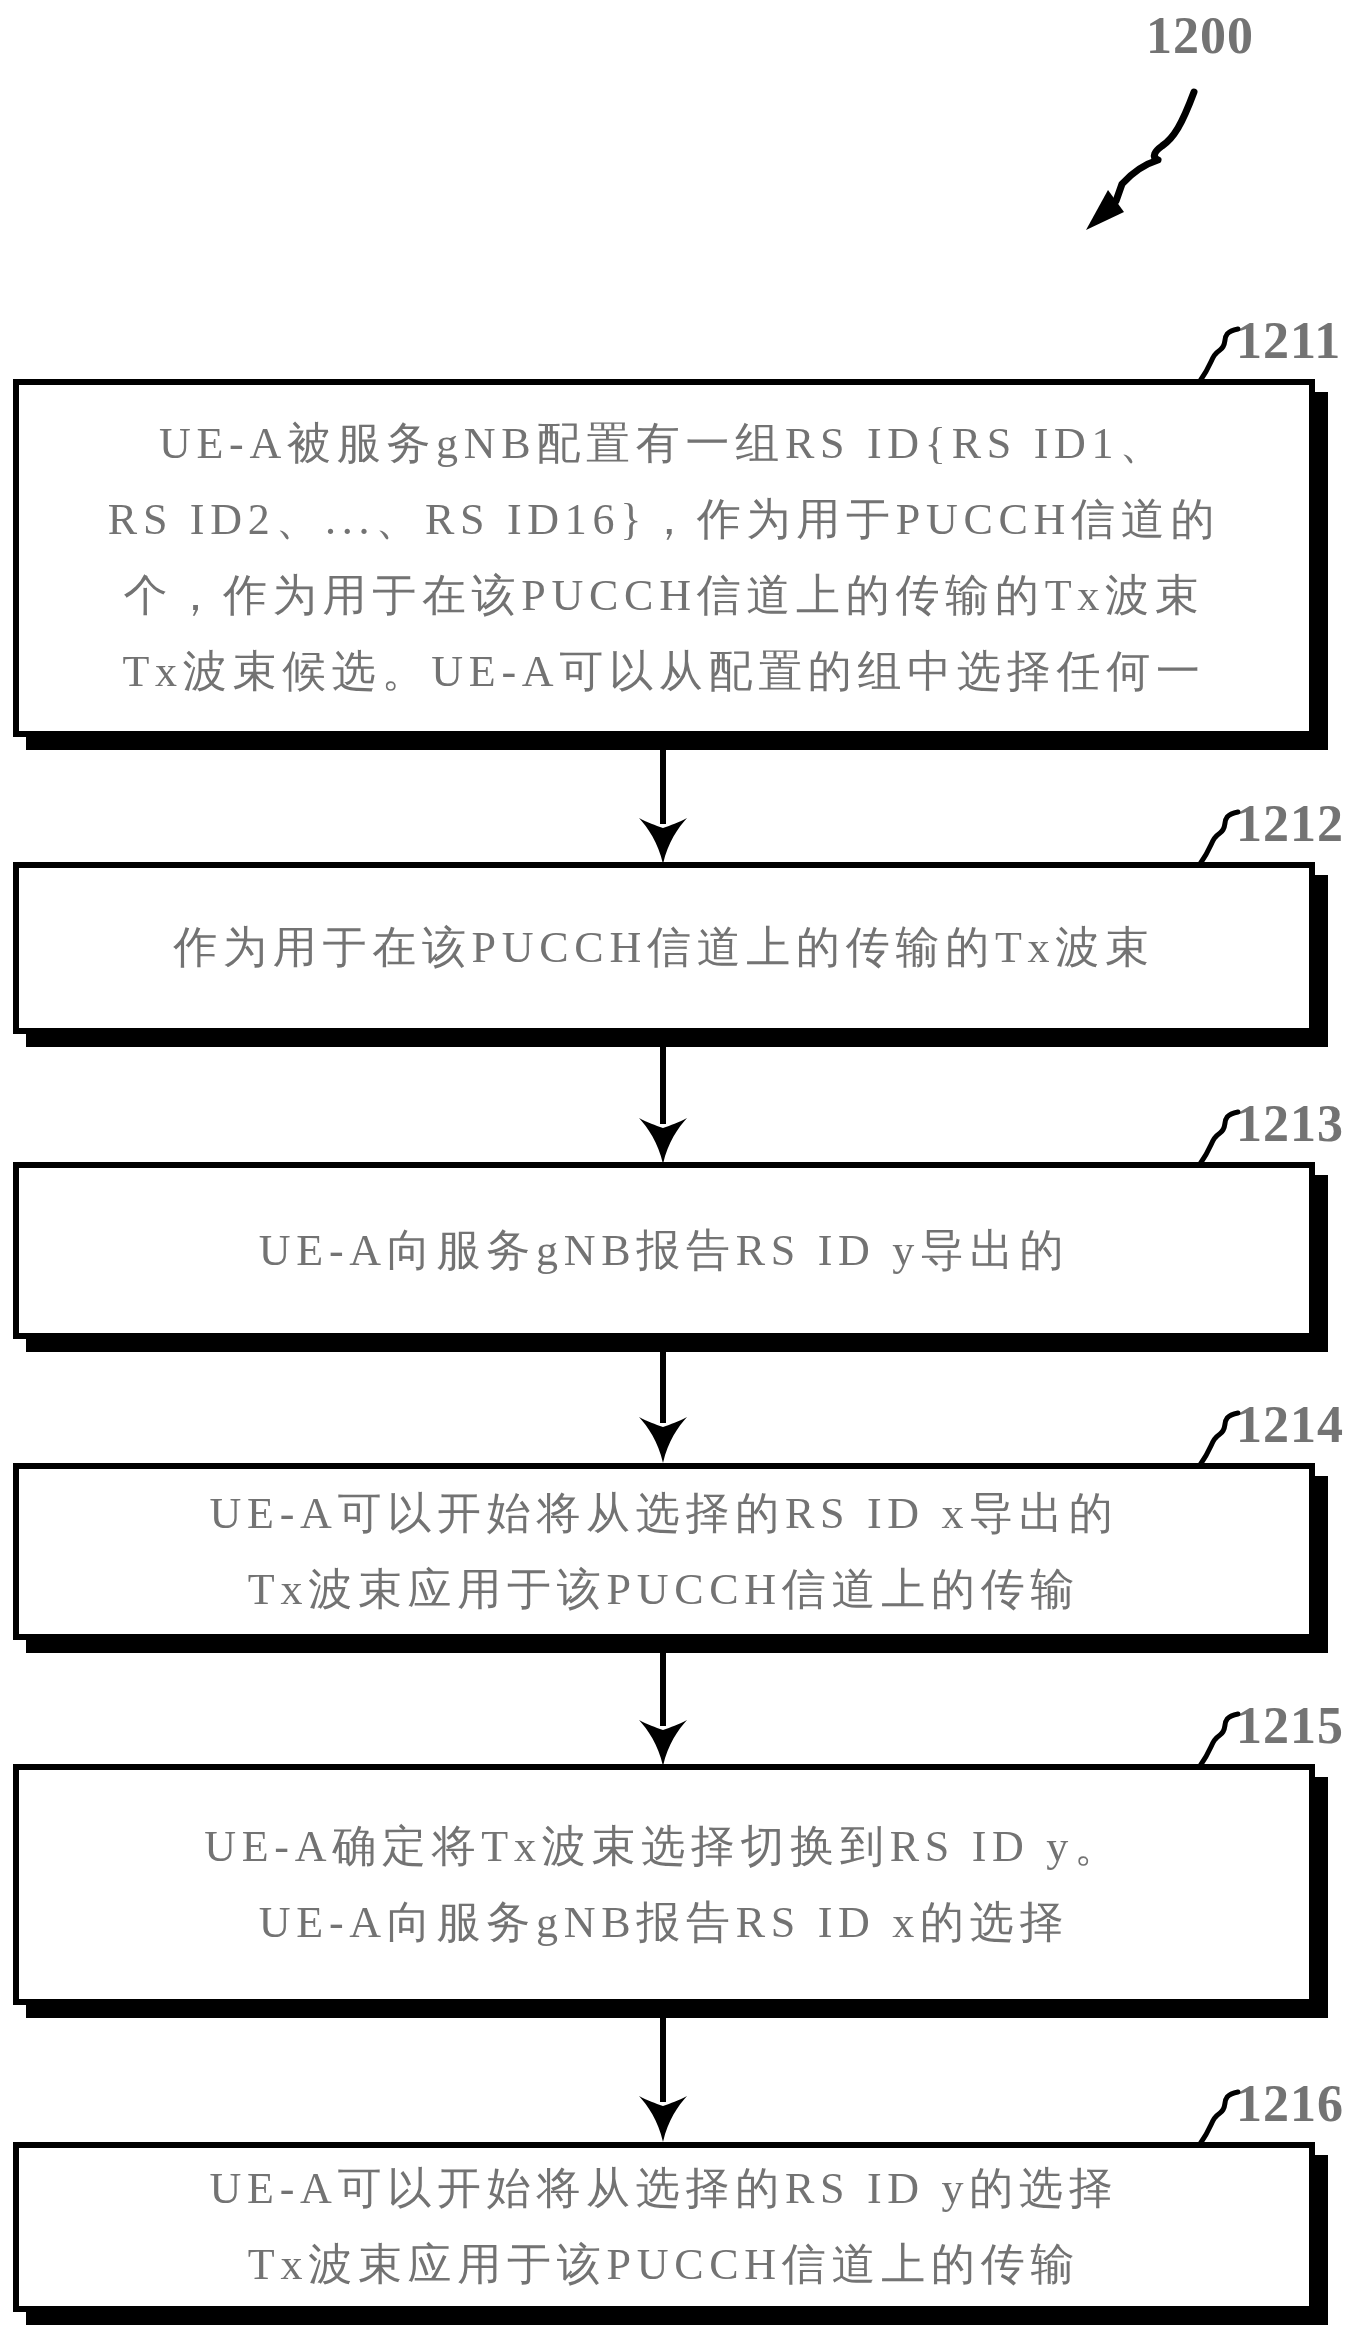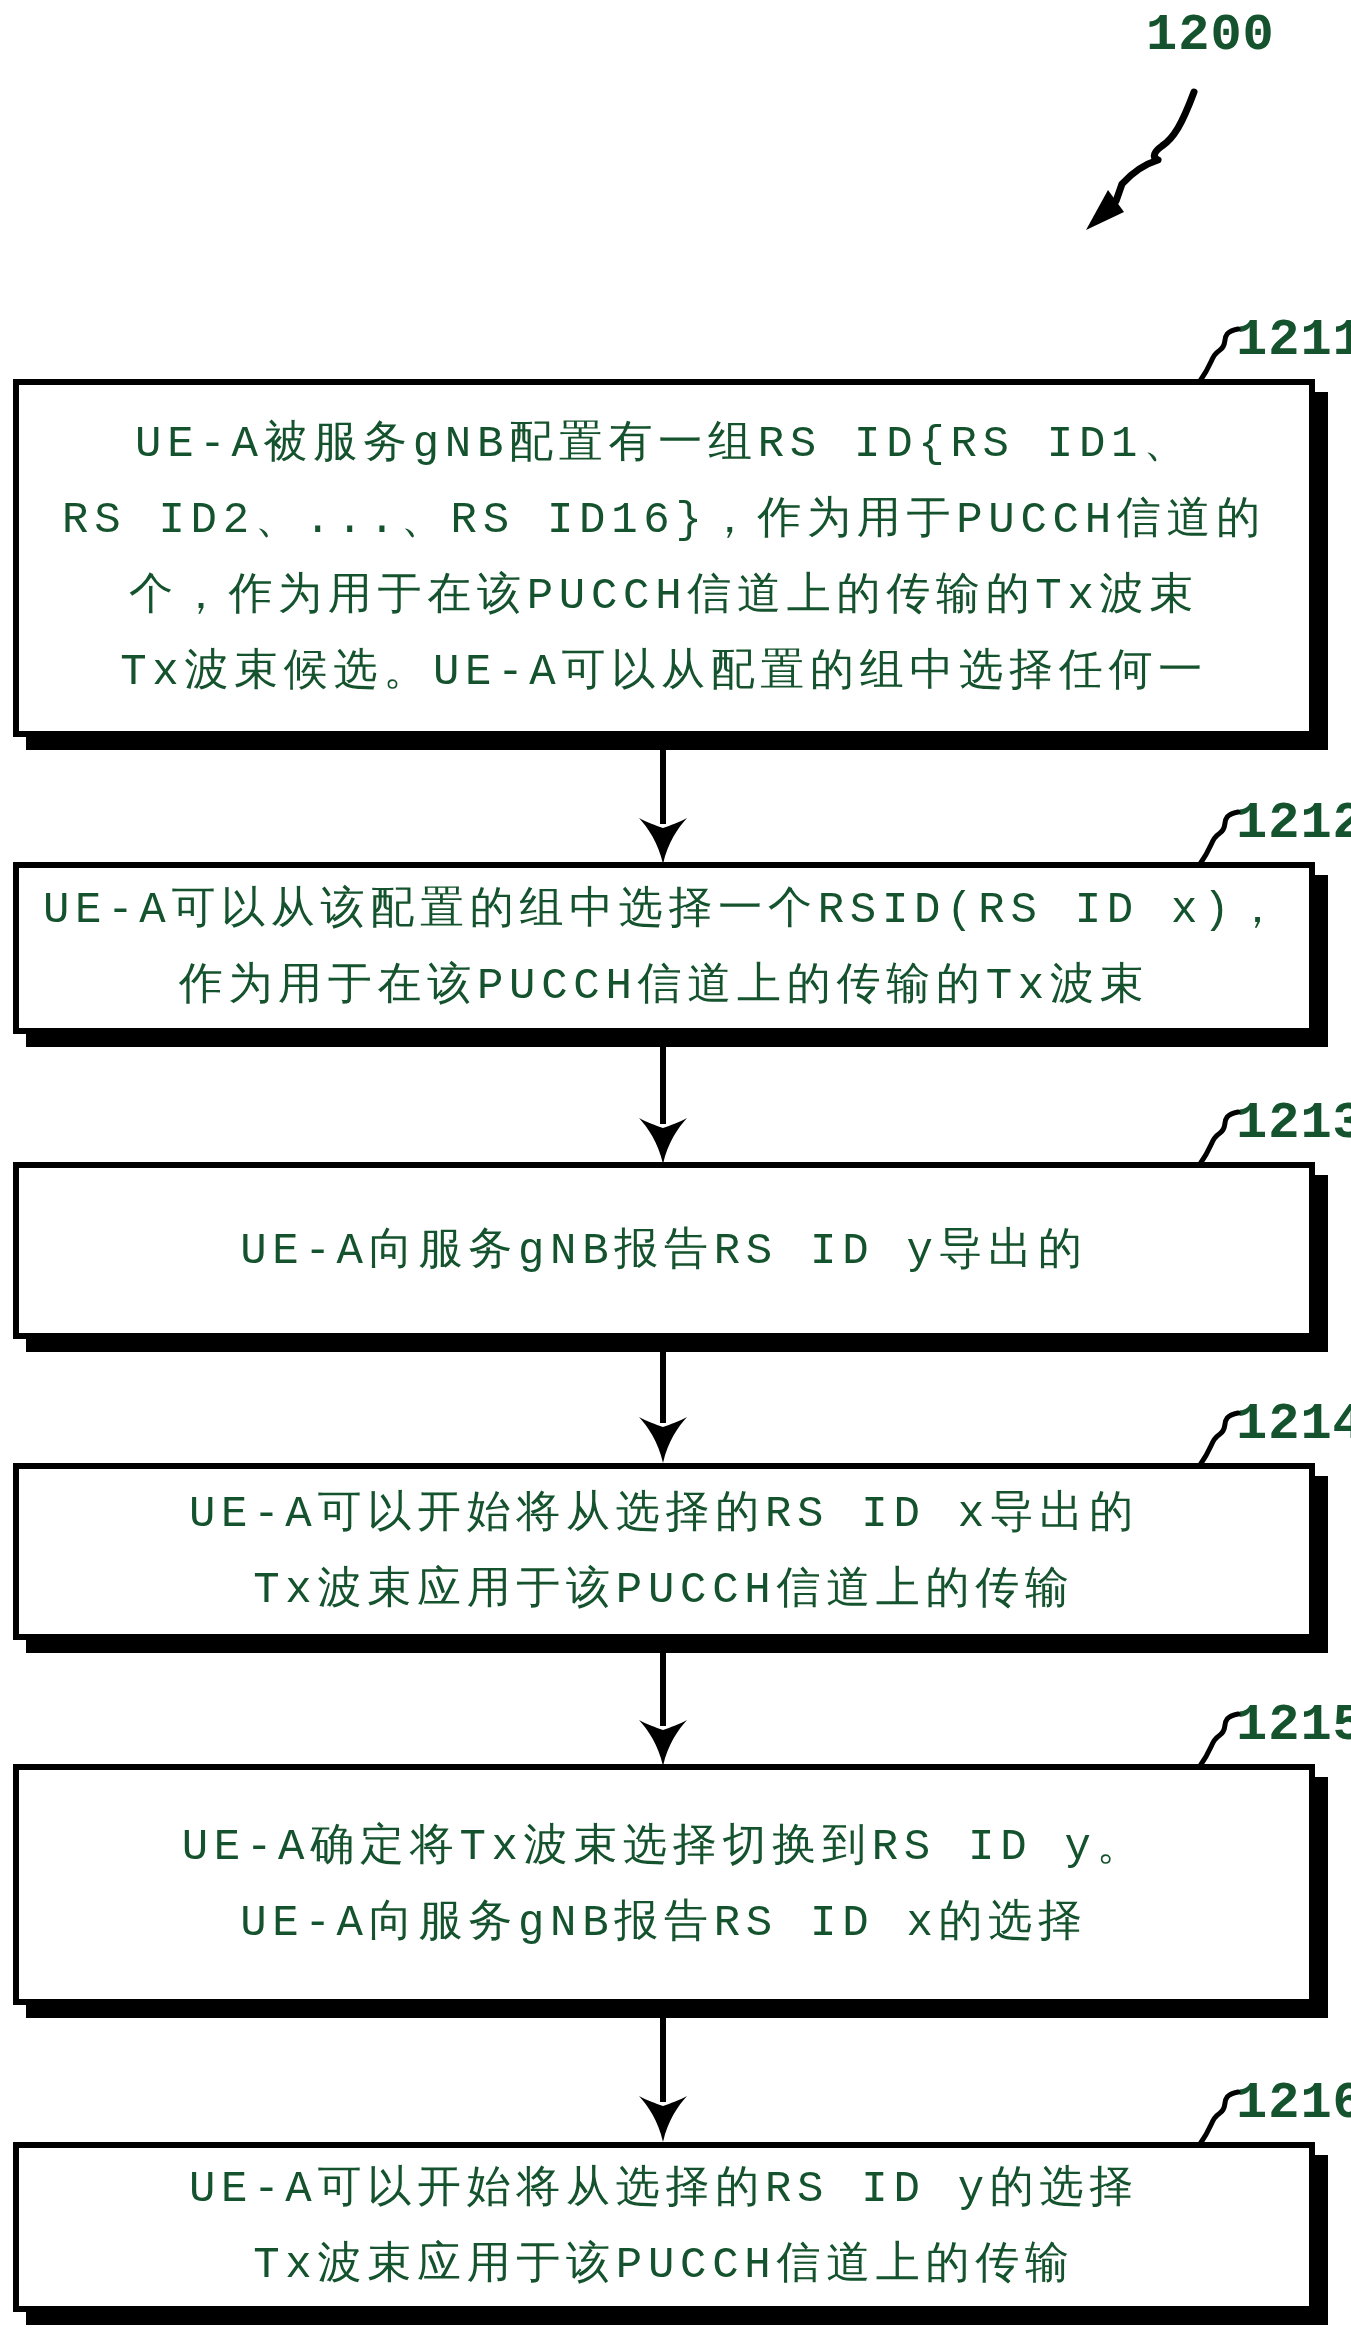--- a/index.html
+++ b/index.html
@@ -1,22 +1,22 @@
 <!DOCTYPE html>
 <html><head>
 <meta charset="utf-8">
 <style>
   html, body { margin: 0; padding: 0; background: #ffffff; }
   .page {
     position: relative;
     width: 1351px;
     height: 2338px;
     background: #ffffff;
-    color: #14532d;
-    font-family: Liberation Mono, monospace;
+    color: #737373;
+    font-family: Liberation Serif, serif;
     overflow: hidden;
   }
   .fig-num {
     position: absolute;
     left: 1146px;
     top: 6px;
     font-size: 52px;
     font-weight: 700;
     letter-spacing: 1px;
   }
@@ -76,21 +76,20 @@
   <svg class="flow-arrow" style="left:639px; top:740px" viewBox="0 0 48 124">
     <path d="M24,0 L24,84" stroke="#000" stroke-width="6" fill="none"></path>
     <path d="M24,124 C19,102 9,88 0,78 C9,83 16,85 24,88 C32,85 39,83 48,78 C39,88 29,102 24,124 Z" fill="#000"></path>
   </svg>
 
   <div class="ref-num" style="top:794px">1212</div>
   <svg class="squig" style="left:1192px; top:806px" viewBox="0 0 54 60">
     <path d="M46,6 C26,10 38,20 28,27 C18,34 22,38 8,58" fill="none" stroke="#000" stroke-width="5" stroke-linecap="round"></path>
   </svg>
   <div class="step-box" style="top:862px; height:172px">
-    <div class="bline">UE-A可以从该配置的组中选择一个RSID(RS ID x)，</div>
     <div class="bline">作为用于在该PUCCH信道上的传输的Tx波束</div>
   </div>
 
   <svg class="flow-arrow" style="left:639px; top:1040px" viewBox="0 0 48 124">
     <path d="M24,0 L24,84" stroke="#000" stroke-width="6" fill="none"></path>
     <path d="M24,124 C19,102 9,88 0,78 C9,83 16,85 24,88 C32,85 39,83 48,78 C39,88 29,102 24,124 Z" fill="#000"></path>
   </svg>
 
   <div class="ref-num" style="top:1094px">1213</div>
   <svg class="squig" style="left:1192px; top:1106px" viewBox="0 0 54 60">

